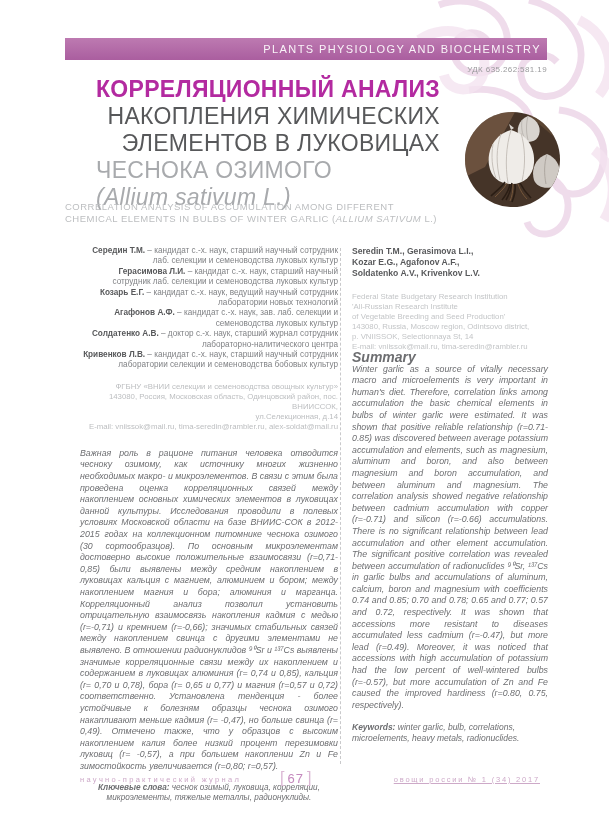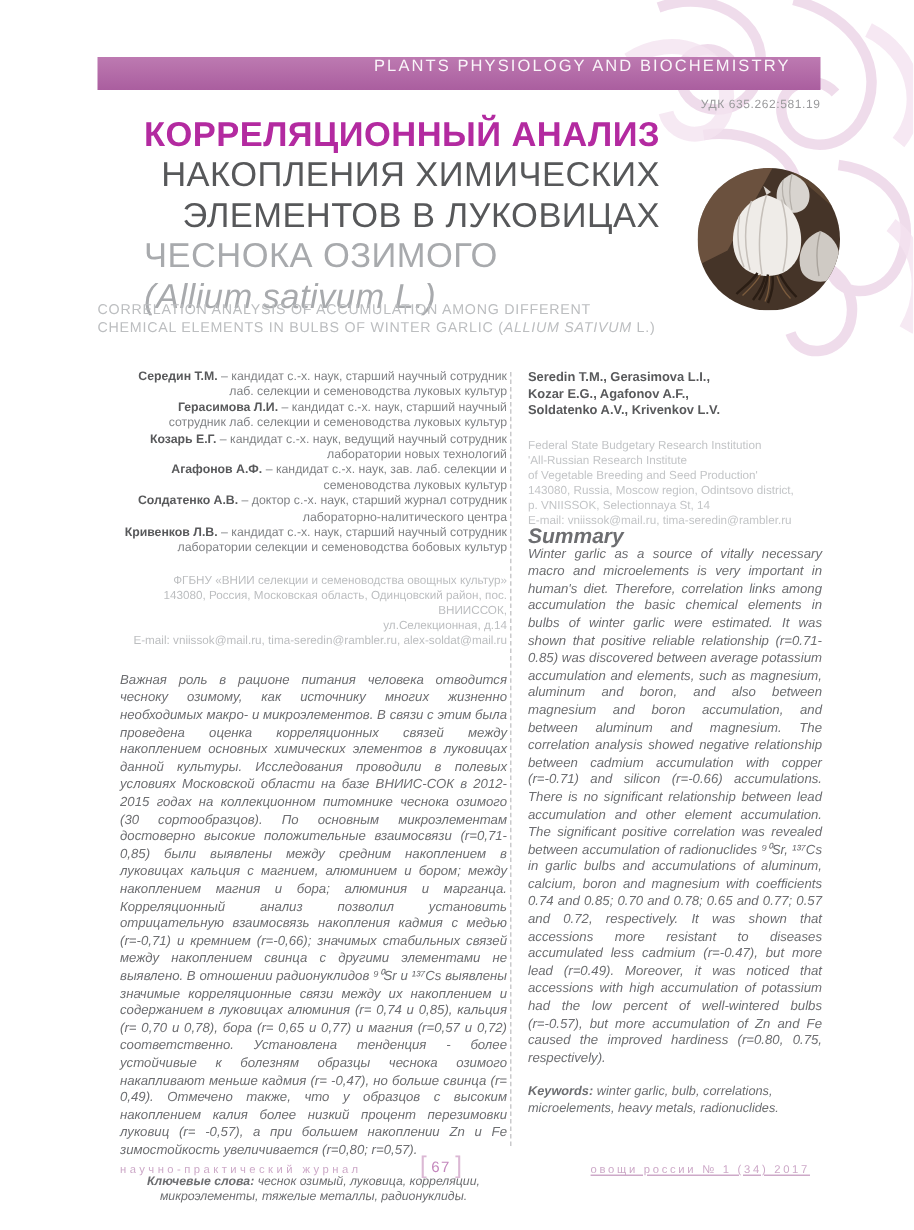--- a/index.html
+++ b/index.html
@@ -8,22 +8,22 @@
     position:relative; width:609px; height:820px; margin:0 auto;
     background:#ffffff; overflow:hidden;
     font-family:"Liberation Sans", sans-serif;
   }
   
   .flourish { position:absolute; right:0; top:0; width:200px; height:250px; z-index:1; }
   
   .banner {
     position:absolute; left:65px; top:38px; width:482px; height:22px;
     background:linear-gradient(#bd7ab1,#aa5e9f);
-    z-index:2; display:flex; justify-content:flex-end;
-    padding-right:20px;
+    z-index:2; display:flex; align-items:center; justify-content:flex-end;
+    padding-right:6px;
   }
   .banner span {
     color:rgba(255,255,255,0.92); font-size:11px; letter-spacing:1.4px; font-weight:400;
   }
   .udk {
     position:absolute; left:65px; top:65px; width:482px; text-align:right;
     font-size:8px; color:#9a9a9c; letter-spacing:0.4px; z-index:2;
   }
   
   .title { position:absolute; left:96px; top:76px; z-index:2; }
@@ -89,21 +89,21 @@
     font-size:7.5px; letter-spacing:2.3px; color:#cda9c8;
   }
   .footer-right {
     position:absolute; right:0; top:6px;
     font-size:7.5px; letter-spacing:1.8px; color:#cda9c8;text-decoration:underline;
   }
   .footer-page {
     position:absolute; left:200px; top:0; display:flex; align-items:center; gap:3px;
   }
   .footer-page .bracket { font-size:16px; font-weight:300; color:#dbb8d4; }
-  .footer-page .pnum { font-size:10px; color:#c488bd; letter-spacing:1px; }
+  .footer-page .pnum { font-size:13px; color:#c488bd; letter-spacing:1px; }
 </style>
 </head>
 <body>
 
 <div class="page">
 
   <svg class="flourish" viewBox="0 0 200 250" fill="none">
     <g stroke="#ecd4e7" stroke-width="7" opacity="0.8">
       <path d="M30 5 C70 -10 110 20 95 55 C85 80 50 78 45 55 C41 35 65 25 78 40"></path>
       <path d="M120 0 C160 10 185 45 165 80 C150 105 115 100 112 75 C110 55 135 48 148 62"></path>

